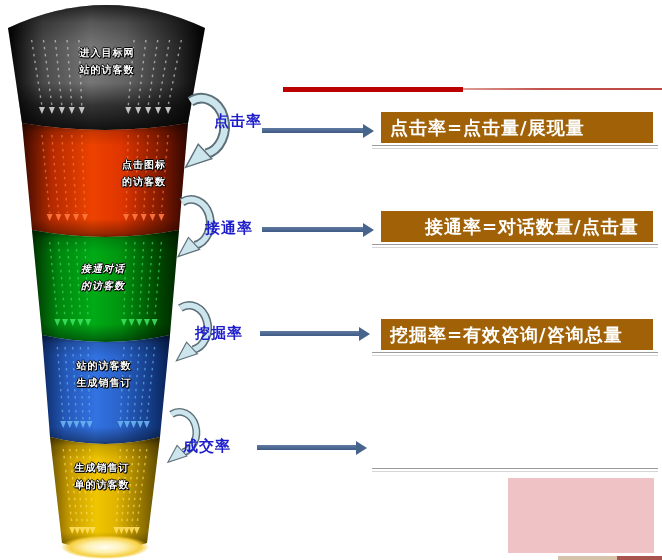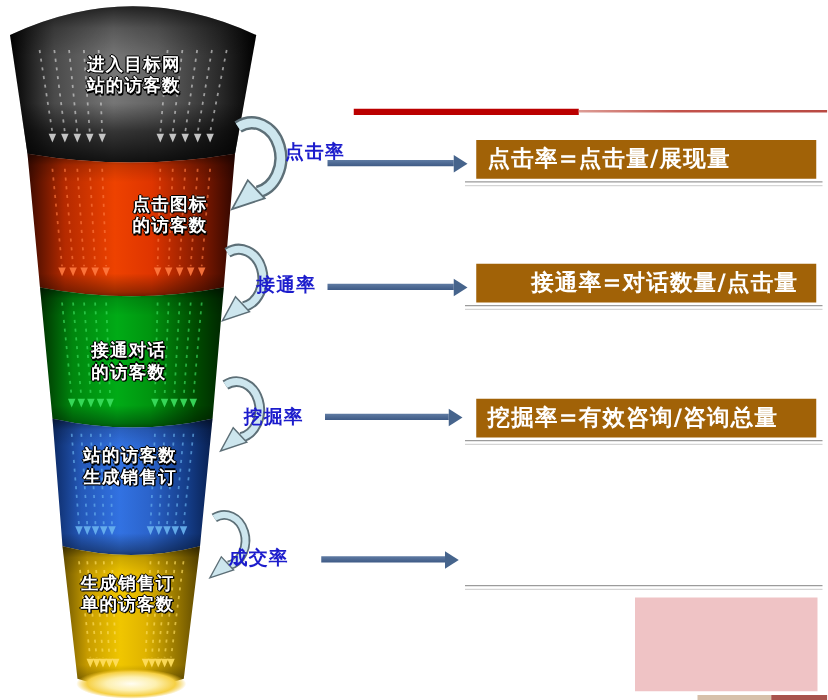--- a/index.html
+++ b/index.html
@@ -5,21 +5,21 @@
   html,body{margin:0;padding:0;background:#fff;}
   .canvas{
     position:relative;width:662px;height:560px;background:#ffffff;overflow:hidden;
     font-family:"DejaVu Sans","Liberation Sans",sans-serif;
   }
   
   #funnel-svg{position:absolute;left:0;top:0;width:270px;height:560px;}
   
   .stage-label{
     position:absolute;width:130px;text-align:center;color:#ffffff;font-weight:bold;
-    font-size:14px;line-height:17px;letter-spacing:1px;
+    font-size:10px;line-height:17px;letter-spacing:1px;
     text-shadow:-1px 0 0 #000,1px 0 0 #000,0 -1px 0 #000,0 1px 0 #000,1px 1px 0 #000;
     pointer-events:none;
   }
   
   .rate-label{
     position:absolute;color:#1c1ccc;font-weight:bold;font-size:15px;letter-spacing:1px;
     white-space:nowrap;
   }
   
   .curv{position:absolute;overflow:visible;}
@@ -249,21 +249,21 @@
   </svg>
 
   <div class="stage-label" style="left:42px;top:44px;">
     <span>进入目标网</span><br>
     <span>站的访客数</span>
   </div>
   <div class="stage-label" style="left:36px;top:156px;text-align:right;">
     <span>点击图标</span><br>
     <span>的访客数</span>
   </div>
-  <div class="stage-label" style="left:38px;top:273px;">
+  <div class="stage-label" style="left:38px;top:260px;font-style:italic;">
     <span>接通对话</span><br>
     <span>的访客数</span>
   </div>
   <div class="stage-label" style="left:39px;top:357px;">
     <span>站的访客数</span><br>
     <span>生成销售订</span>
   </div>
   <div class="stage-label" style="left:37px;top:459px;">
     <span>生成销售订</span><br>
     <span>单的访客数</span>
@@ -275,21 +275,21 @@
   <svg class="curv" style="left:170px;top:193px;width:48px;height:72px;" viewBox="0 0 60 85">
       <use href="#curvarrow"></use>
     </svg>
   <svg class="curv" style="left:167px;top:301px;width:50px;height:66px;" viewBox="0 0 60 85">
       <use href="#curvarrow"></use>
     </svg>
   <svg class="curv" style="left:157px;top:408px;width:50px;height:60px;" viewBox="0 0 60 85">
       <use href="#curvarrow"></use>
     </svg>
 
-  <div class="rate-label" style="left:228px;top:112px;">点击率</div>
+  <div class="rate-label" style="left:214px;top:112px;">点击率</div>
   <div class="rate-label" style="left:205px;top:219px;">接通率</div>
   <div class="rate-label" style="left:195px;top:324px;">挖掘率</div>
   <div class="rate-label" style="left:183px;top:437px;">成交率</div>
 
   <div class="red-thick"></div>
   <div class="red-thin"></div>
 
   <div class="harrow" style="left:262px;top:128px;width:101px;"></div>
   <div class="harrow" style="left:262px;top:227px;width:101px;"></div>
   <div class="harrow" style="left:260px;top:331px;width:99px;"></div>

